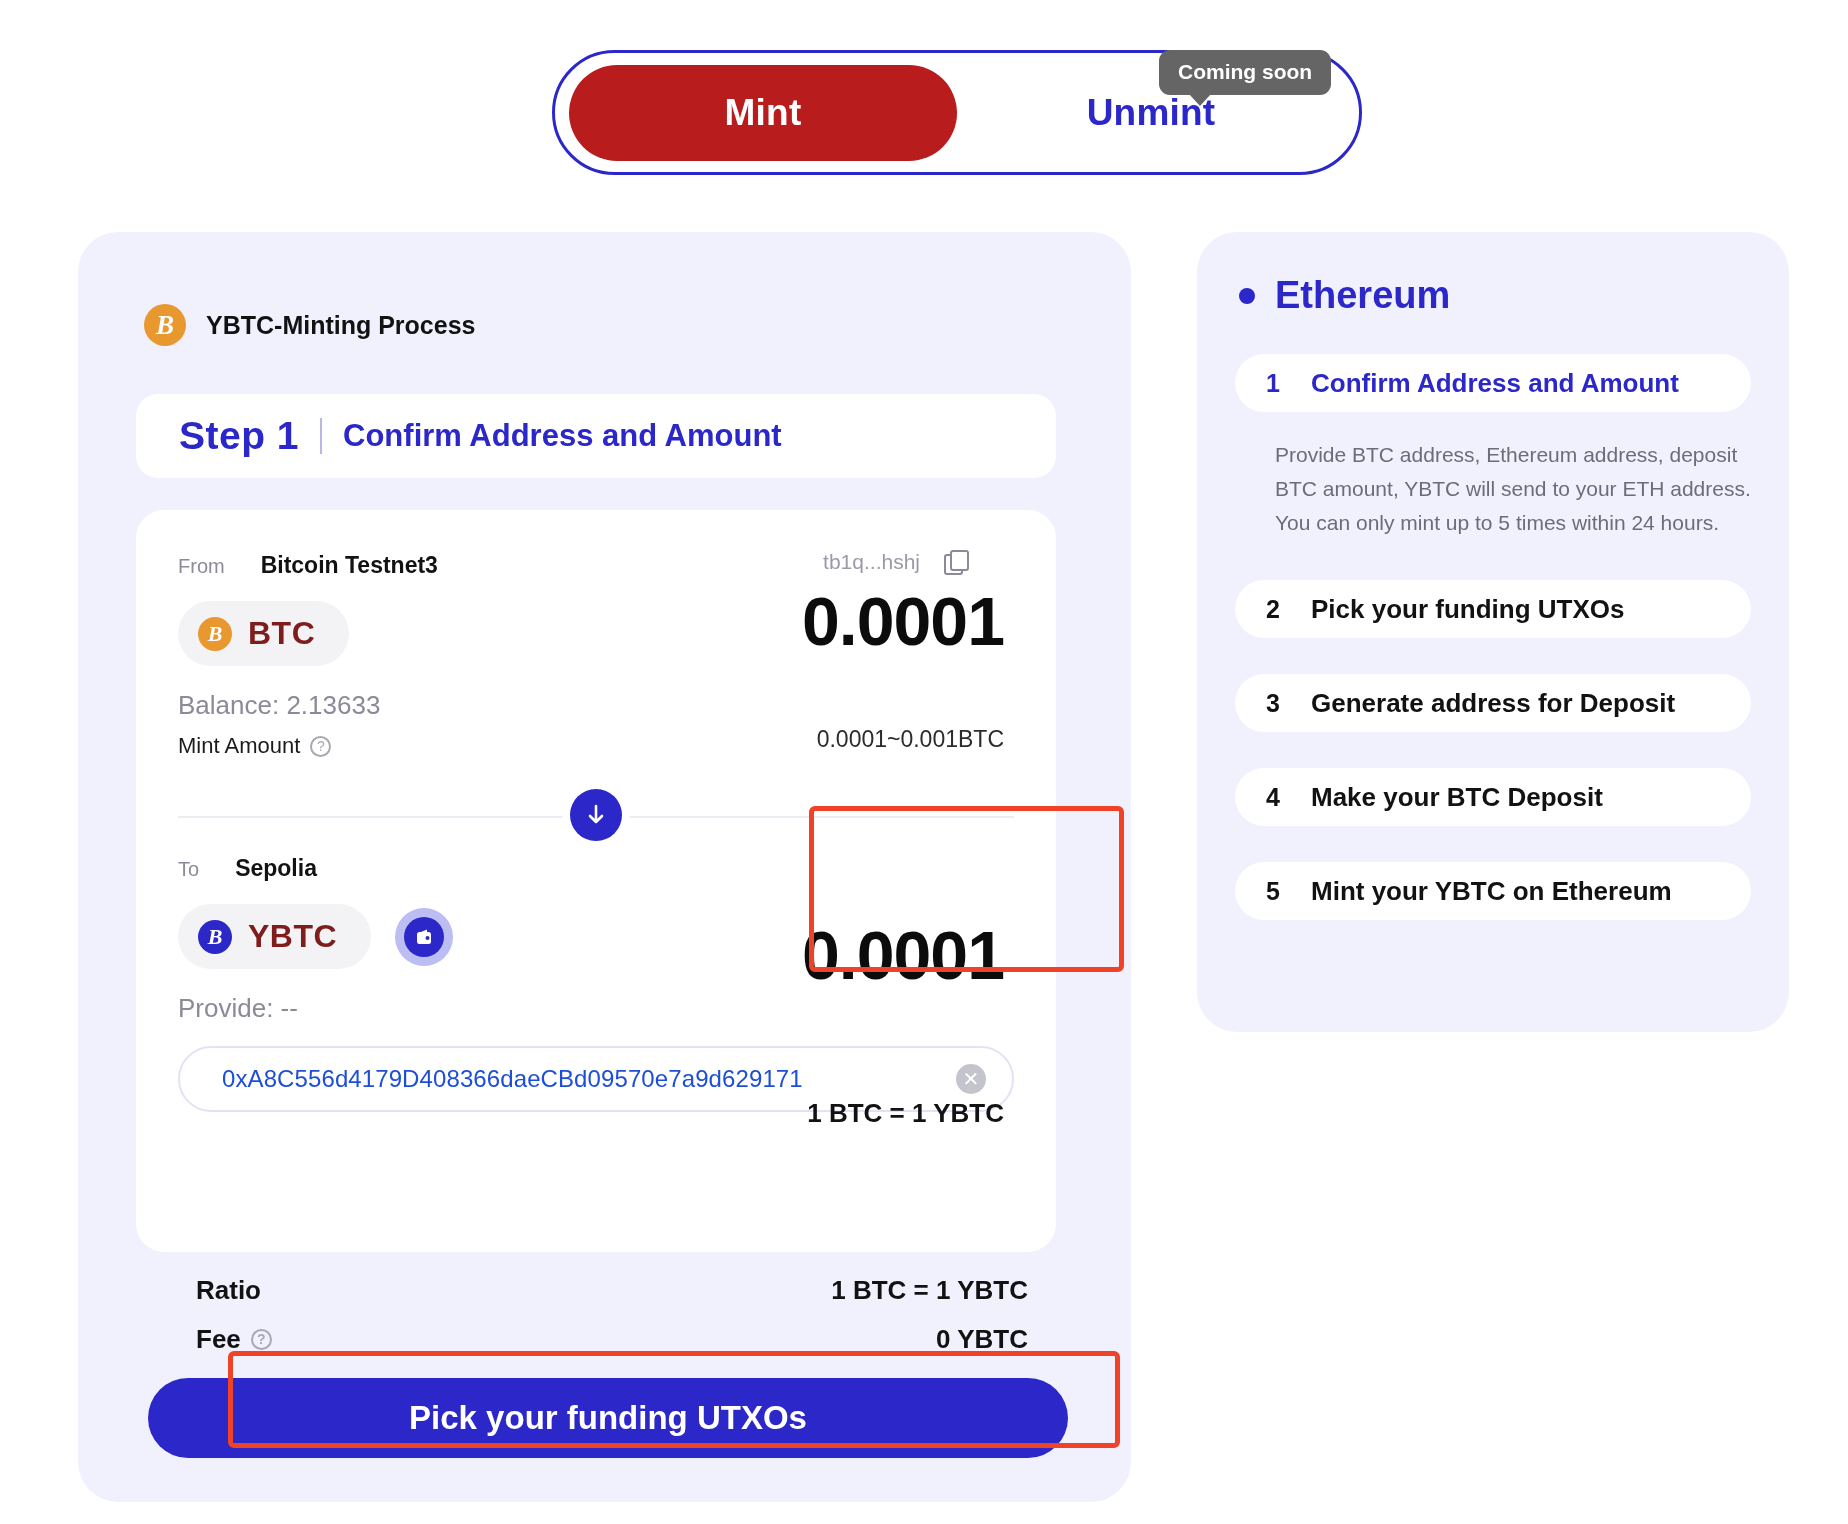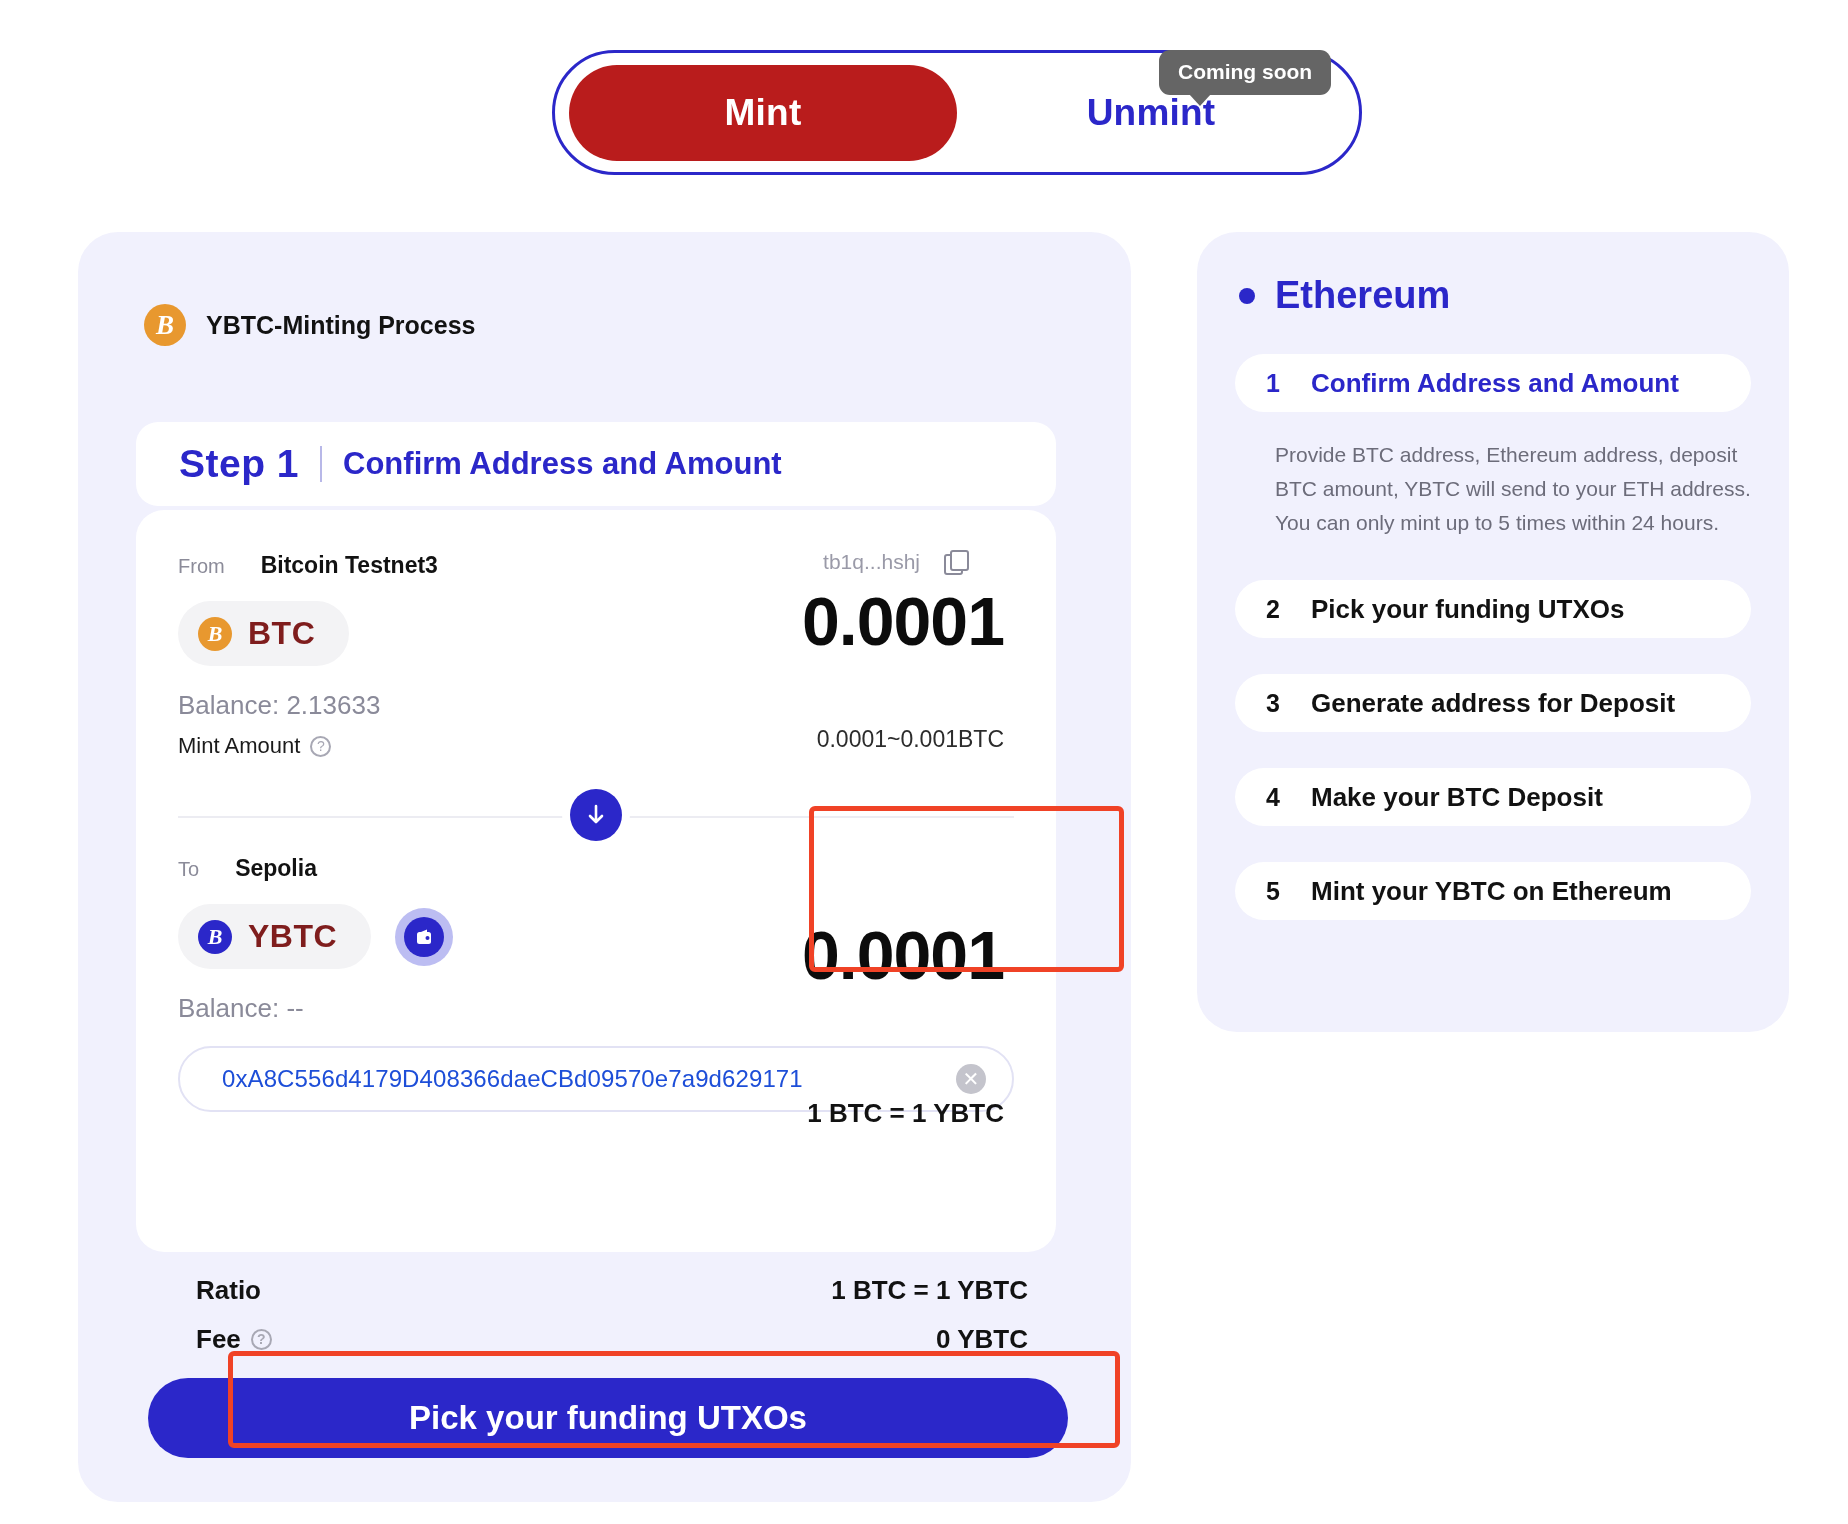--- a/index.html
+++ b/index.html
@@ -93,21 +93,20 @@
 
   
   .step-bar {
     position: absolute; left: 58px; top: 162px;
     width: 920px; height: 84px;
     background: #fff;
     border-radius: 22px;
     display: flex; align-items: center;
     padding-left: 43px;
     gap: 21px;
-    margin-top: 28px;
   }
   .step-num { font-size: 39px; font-weight: bold; color: #2b27c9; letter-spacing: .5px; }
   .step-sep { width: 2px; height: 36px; background: #b8b8e8; }
   .step-title { font-size: 31px; font-weight: bold; color: #2b27c9; }
 
   
   .form-card {
     position: absolute; left: 58px; top: 278px;
     width: 920px; height: 742px;
     background: #fff;
@@ -336,21 +335,21 @@
             <svg width="20" height="20" viewBox="0 0 20 20" aria-hidden="true">
               <rect x="3" y="5" width="14" height="12" rx="2.5" fill="#fff"></rect>
               <path d="M7 5 L13 2.5 L13 5 Z" fill="#fff"></path>
               <circle cx="13.5" cy="11" r="2" fill="#2b27c9"></circle>
             </svg>
           </div>
         </div>
       </div>
       <div class="amount-big" style="top:406px;">0.0001</div>
 
-      <div class="balance">Balance: --</div>
+      <div class="balance">Provide: --</div>
       <div class="rate-right" style="top:588px;">1 BTC = 1 YBTC</div>
 
       <div class="addr-input">
         <span class="addr-text" title="Enter your Ethereum address">0xA8C556d4179D408366daeCBd09570e7a9d629171</span>
         <span class="clear-btn">✕</span>
       </div>
 
     </div>
 
     <div class="hl hl-amount"></div>

